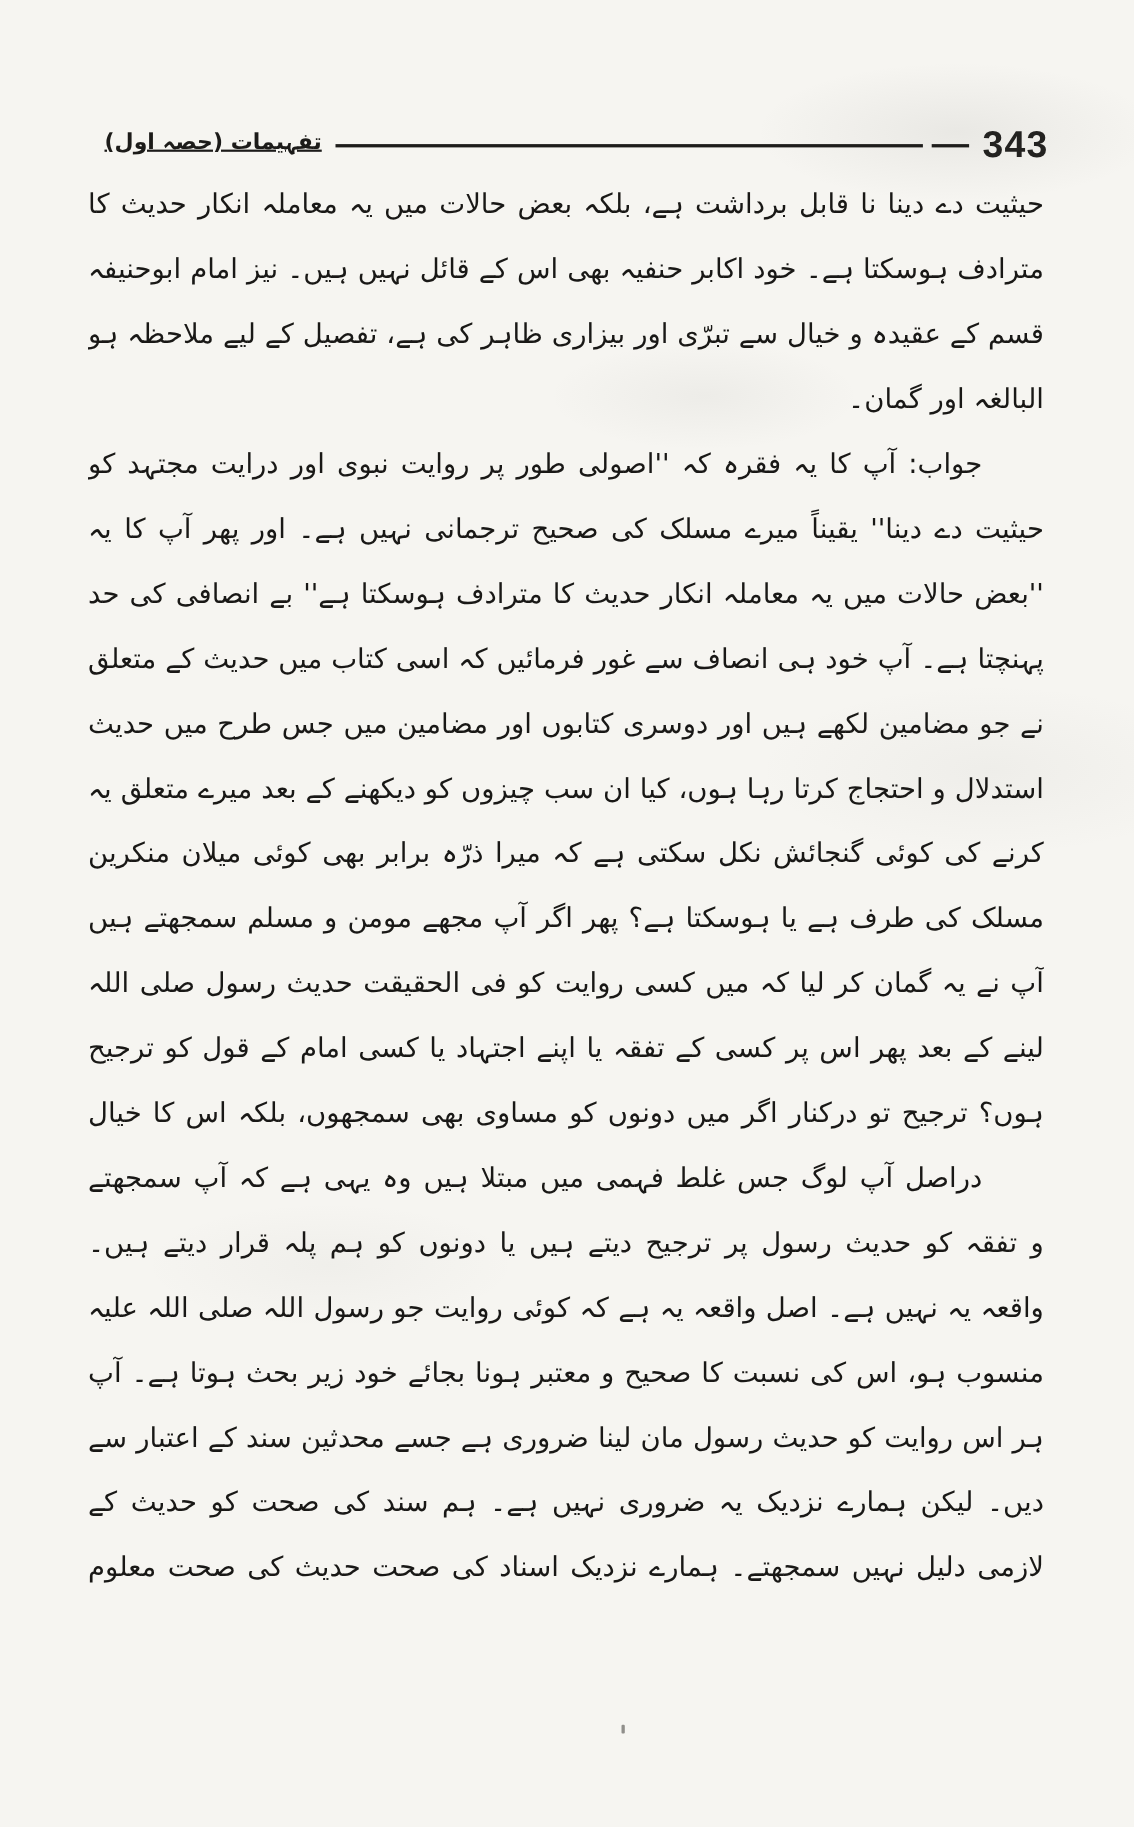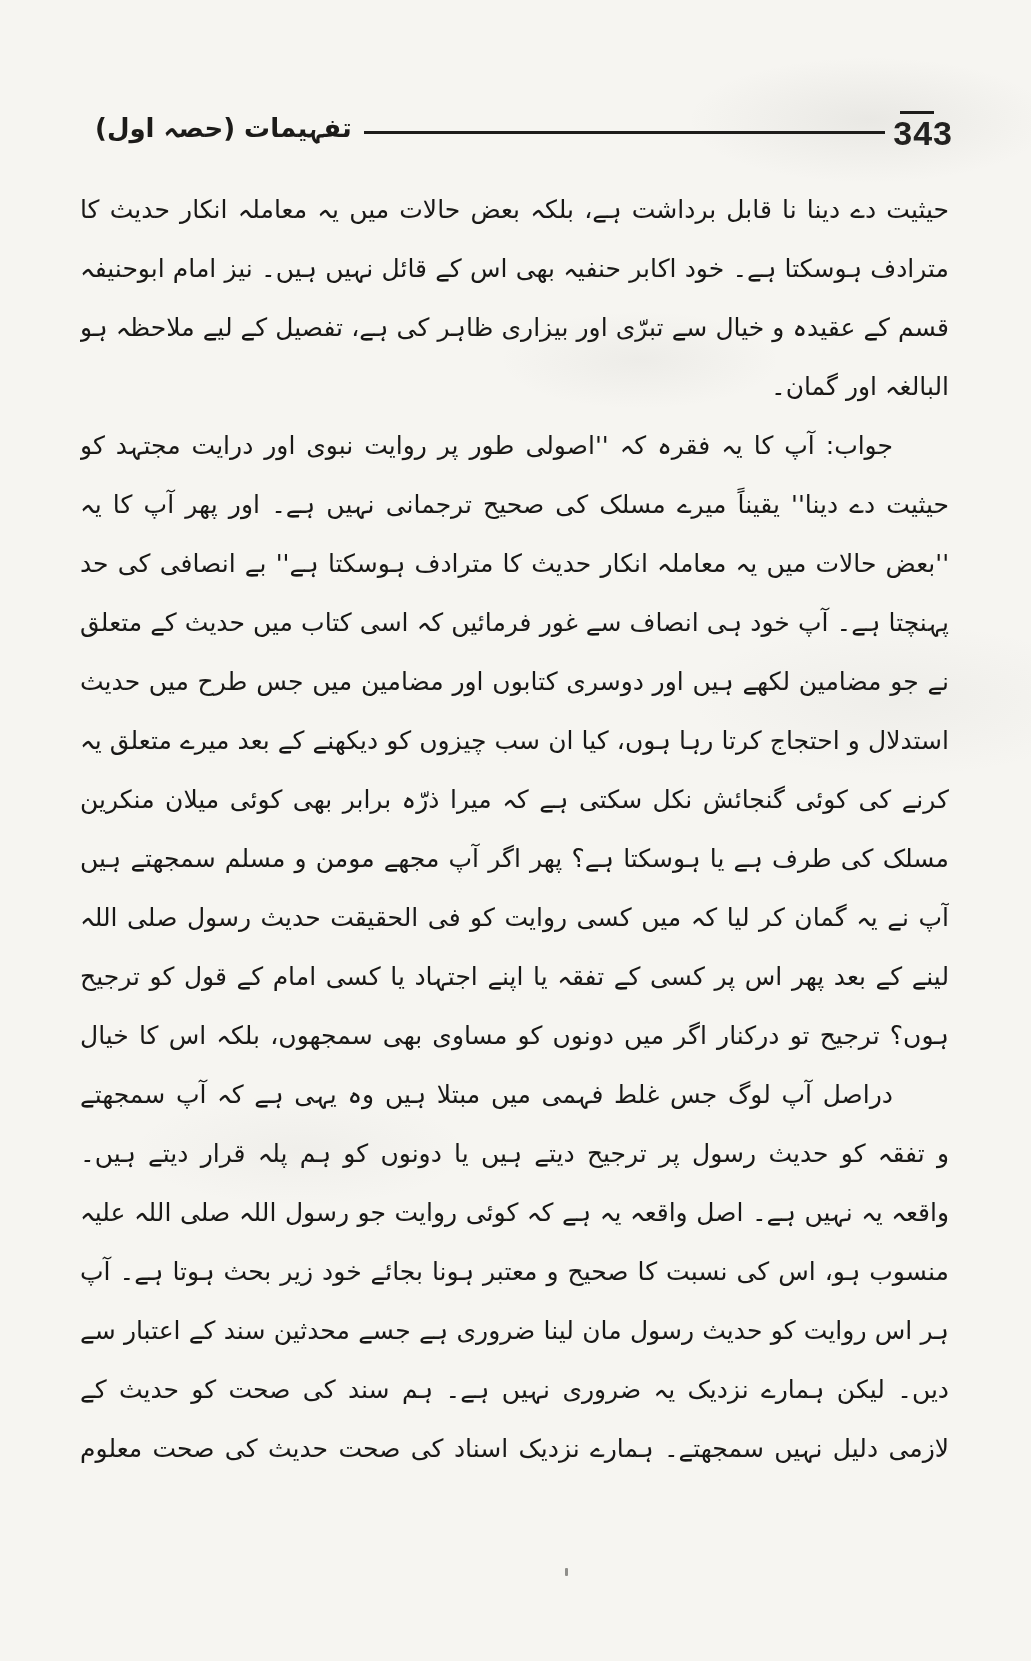--- a/index.html
+++ b/index.html
@@ -27,55 +27,56 @@
     top: 104px;
     left: 95px;
     right: 78px;
     height: 56px;
     display: flex;
     flex-direction: row-reverse; 
     align-items: center;
   }
   .title {
     font-family: "DejaVu Sans", sans-serif;
-    font-size: 26px;
+    font-size: 20px;
     font-weight: bold;
     white-space: nowrap;
     direction: rtl;
     transform: translateY(-4px);
+    text-decoration: underline;
   }
   .rule {
     flex: 1;
     height: 3px;
     background: #1e1d1b;
     margin: 0 8px 0 12px;
   }
   .pnum-group {
     display: flex;
-    flex-direction: column;
+    flex-direction: row;
     align-items: center;
     direction: ltr;
   }
   .pnum-dash {
     width: 34px;
     height: 3px;
     background: #1e1d1b;
     margin-right: 12px;
   }
   .pnum {
     font-family: "Liberation Sans", "DejaVu Sans", sans-serif;
     font-size: 34px;
     font-weight: bold;
     letter-spacing: 1px;
     color: #232220;
   }
   
   .body-text {
     position: absolute;
-    top: 180px;
+    top: 156px;
     right: 82px;
     left: 80px;
     direction: rtl;
     font-family: "DejaVu Sans", sans-serif;
     font-size: 25px;
     color: #191816;
   }
   .line {
     height: 59px;
     line-height: 59px;

